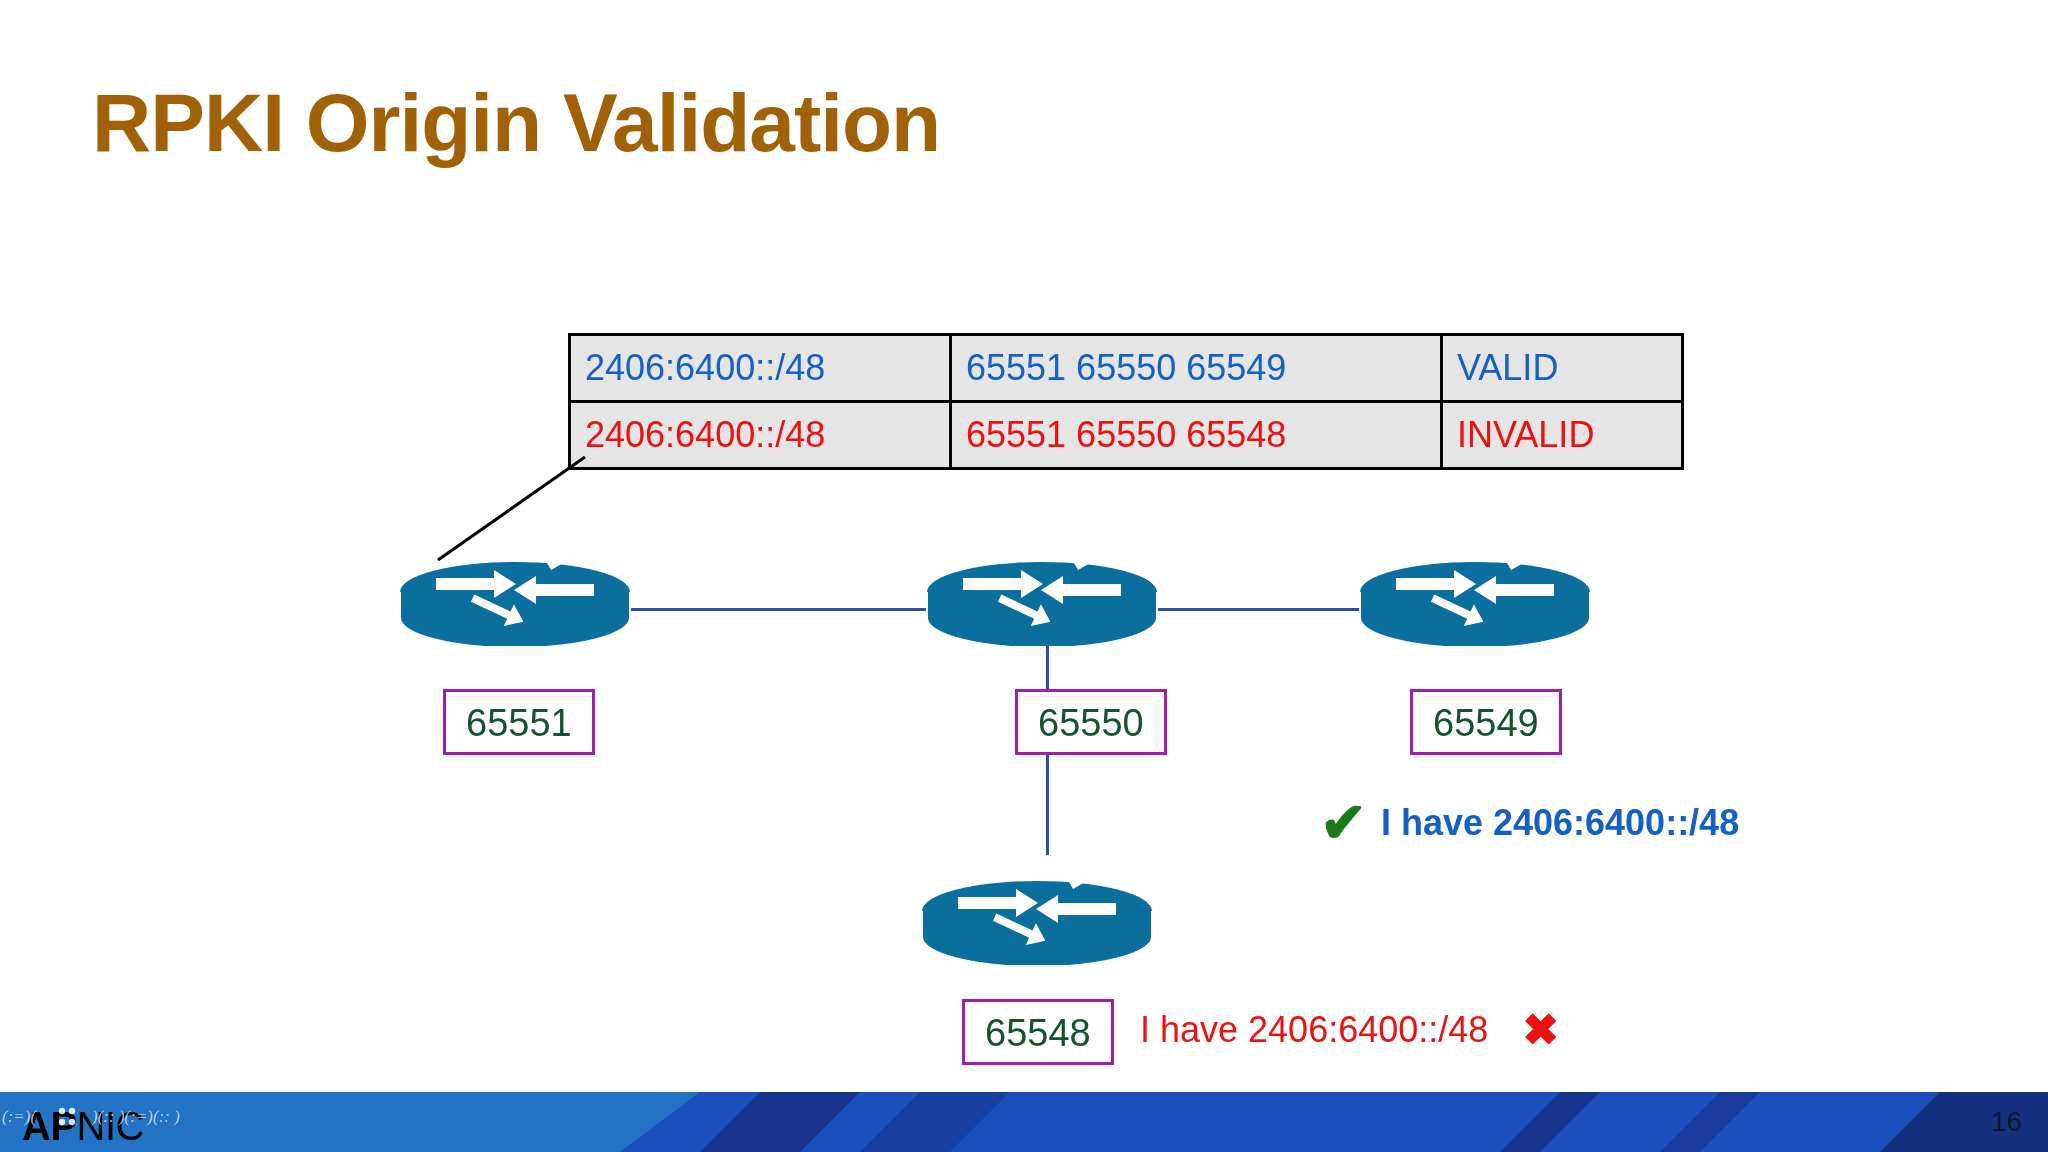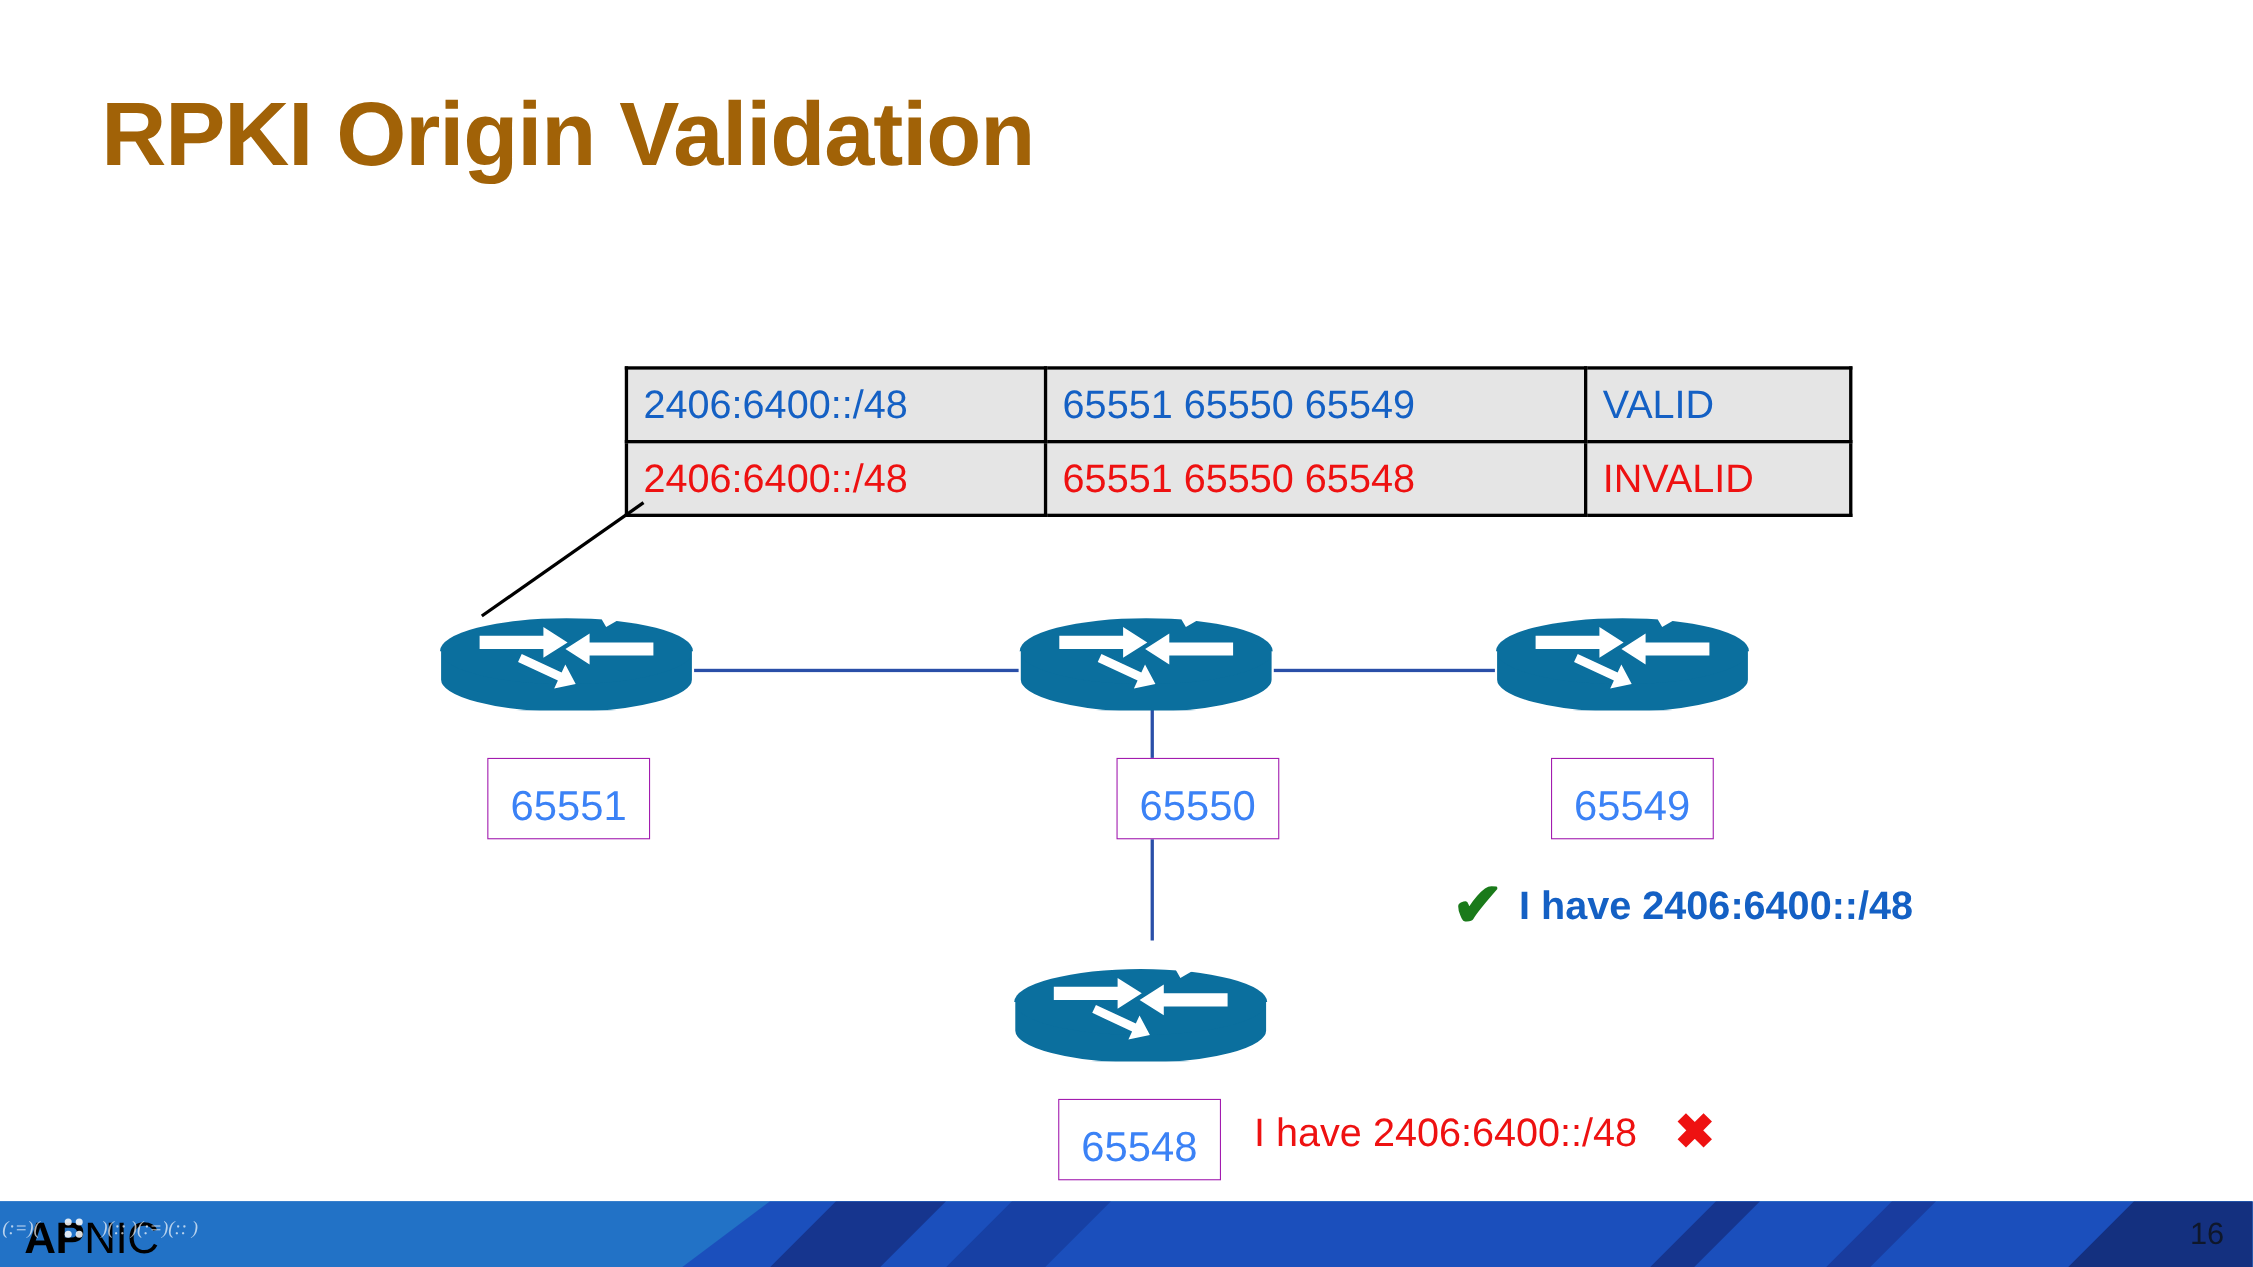--- a/index.html
+++ b/index.html
@@ -68,26 +68,26 @@
   
   .router{
     position:absolute;
     width:234px;height:110px;
   }
   .router svg{display:block;width:100%;height:100%;}
 
   
   .as-label{
     position:absolute;
-    border:1px solid #a21caf;
+    border:3px solid #a21caf;
     background:#ffffff;
     font-size:38px;
-    color:#3b82f6;
+    color:#14532d;
     text-align:center;
-    padding:24px 20px 10px;
+    padding:12px 20px 10px;
     line-height:1.0;
     white-space:nowrap;
   }
 
   
   .announce{
     position:absolute;
     display:flex;
     align-items:center;
     white-space:nowrap;

